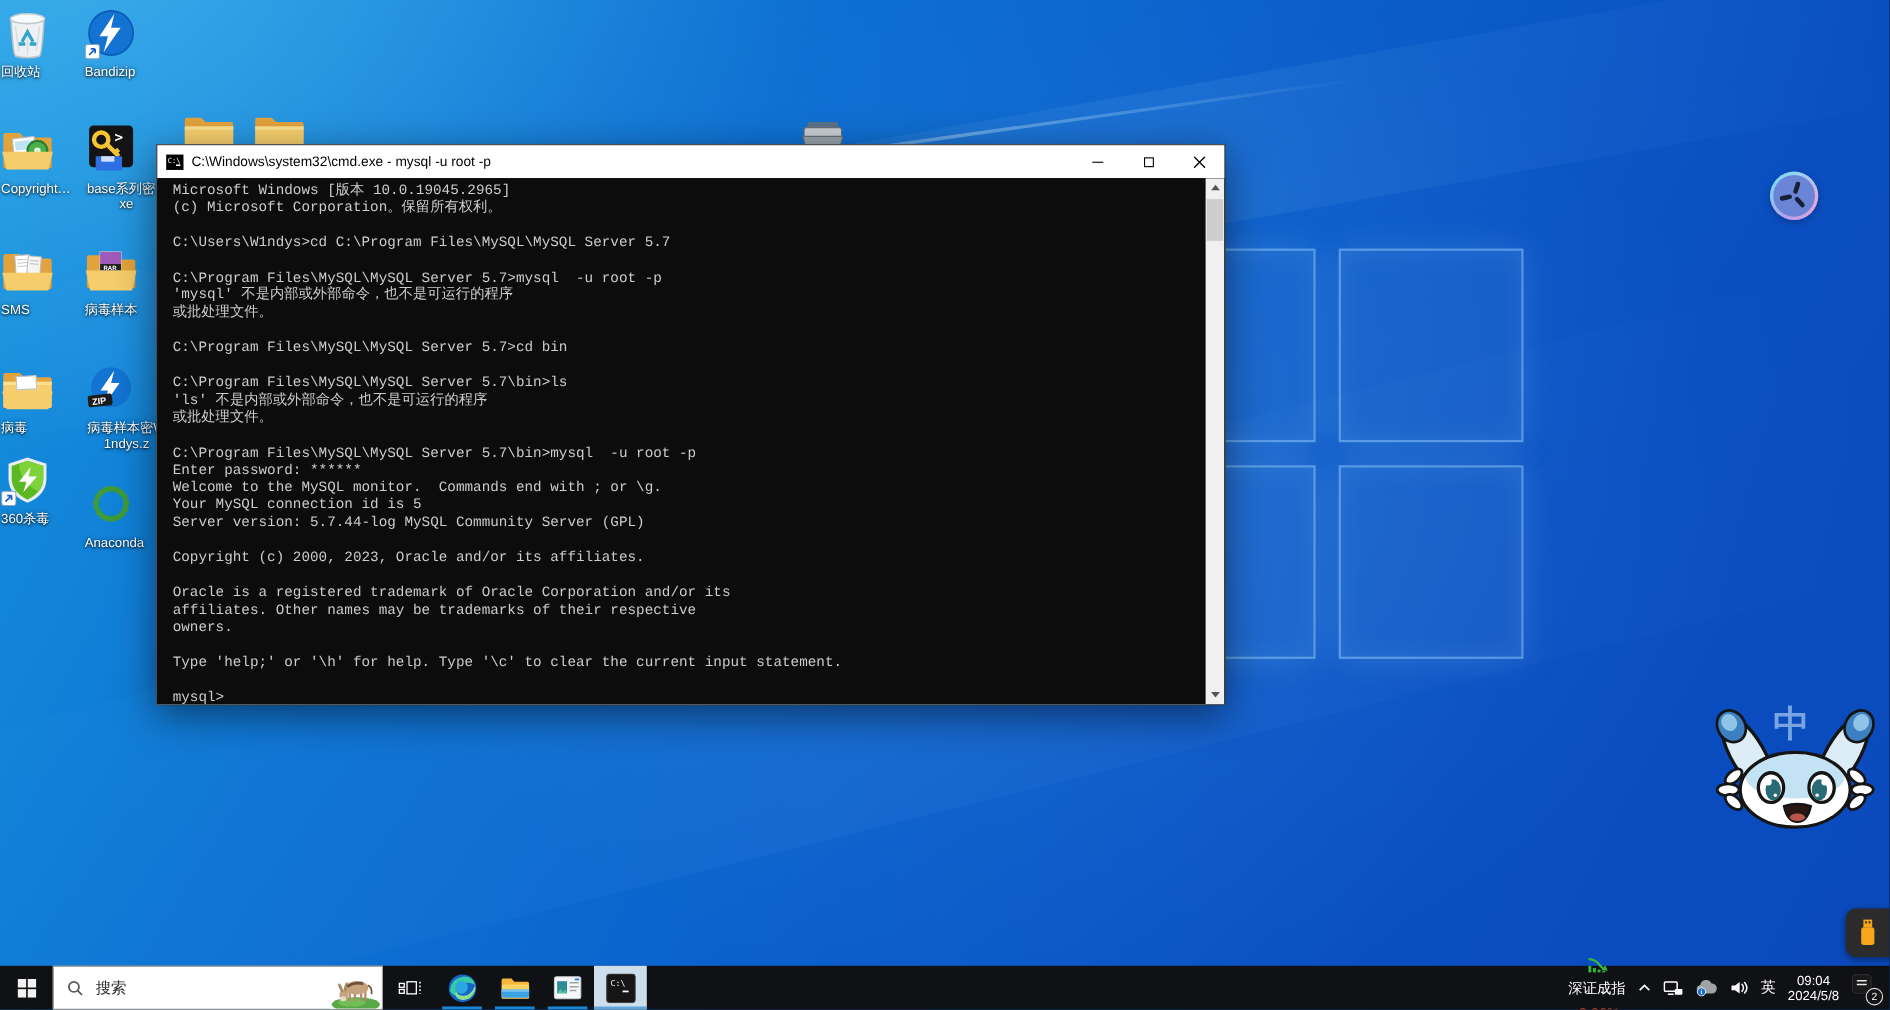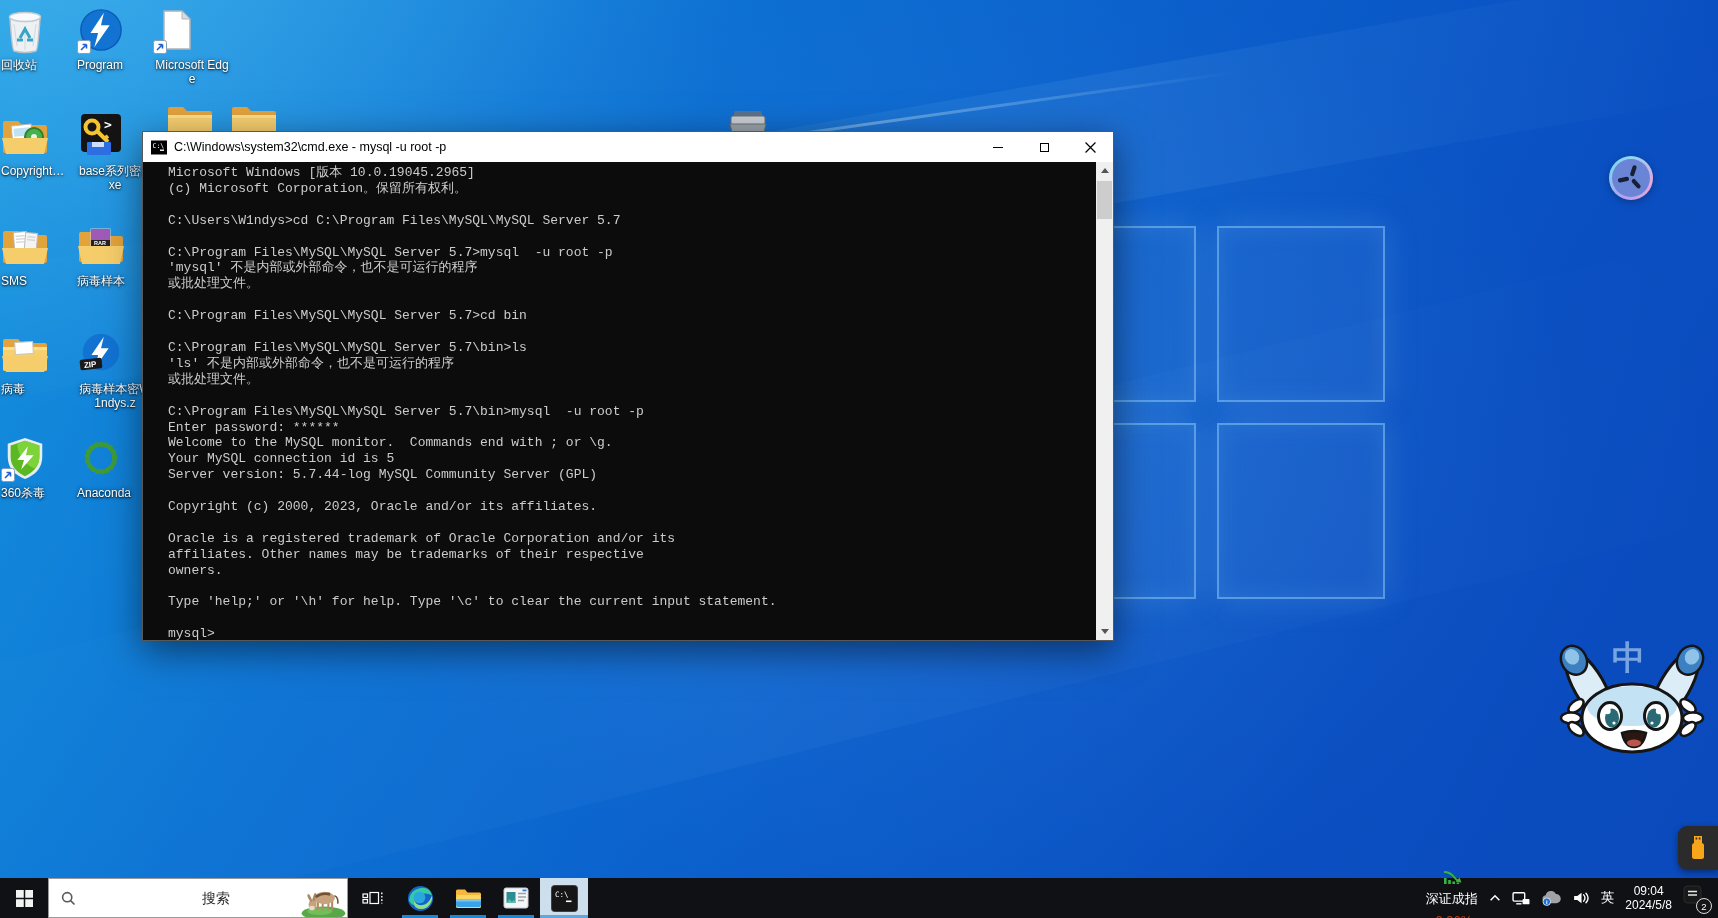--- a/index.html
+++ b/index.html
@@ -33,21 +33,21 @@
   
   .cmd-window { position:absolute; left:142px; top:131px; width:972px; height:510px; z-index:10;
     border:1px solid #585858; box-shadow:0 10px 34px rgba(0,0,0,.5); background:#0c0c0c; }
   .titlebar { height:30px; background:#fff; display:flex; align-items:center; padding-left:8px; gap:7px; }
   .titlebar .ttl { font-size:12.5px; color:#000; white-space:nowrap; }
   .controls { margin-left:auto; display:flex; height:100%; }
   .ctrl { width:46px; height:100%; display:flex; align-items:center; justify-content:center; }
   .glyph-min { width:10px; border-top:1px solid #000; }
   .glyph-max { width:9px; height:9px; border:1px solid #000; }
   .term { position:relative; height:478px; background:#0c0c0c; overflow:hidden; }
-  .term pre { margin:0; padding:3px 24px 0 25px; font:13px/15.9px "Liberation Mono","DejaVu Sans Mono",monospace;
+  .term pre { margin:0; padding:3px 24px 0 14px; font:13px/15.9px "Liberation Mono","DejaVu Sans Mono",monospace;
     color:#cccccc; white-space:pre; }
   .sbar { position:absolute; right:0; top:0; width:17px; height:478px; background:#f0f0f0; }
   .sb-arrow { width:0; height:0; margin:6px auto 0; }
   .sb-up { border-left:4px solid transparent; border-right:4px solid transparent; border-bottom:5px solid #555; }
   .sb-down { position:absolute; bottom:6px; left:4.5px; border-left:4px solid transparent; border-right:4px solid transparent; border-top:5px solid #555; }
   .sb-thumb { position:absolute; top:19px; left:1px; width:15px; height:38px; background:#cdcdcd; }
 
   
   .assist { position:absolute; left:1609px; top:156px; width:44px; height:44px; border-radius:50%; z-index:6;
     padding:3px; background:conic-gradient(#8fd8f2,#e7a7dc 30%,#b8a0ec 55%,#7fd0f0 80%,#8fd8f2);
@@ -60,21 +60,21 @@
     color:rgba(140,180,230,.85); }
   .mascot { position:absolute; left:1546px; top:630px; z-index:5; }
 
   
   .taskbar { position:absolute; bottom:0; left:0; width:1718px; height:40px; background:#101114;
     display:flex; align-items:stretch; z-index:50; }
   .start-btn { width:48px; display:flex; align-items:center; justify-content:center; }
   .search-box { width:300px; background:#fff; border:1px solid #9a9a9a; display:flex; align-items:center;
     padding-left:12px; gap:9px; position:relative; }
   .search-box input { border:none; outline:none; flex:1; font-size:14px; font-family:"Liberation Sans",sans-serif;
-    color:#404040; background:transparent; min-width:0;text-align:center; }
+    color:#404040; background:transparent; min-width:0; }
   .search-box input::placeholder { color:#2b2b2b; opacity:1; }
   .donkey { position:absolute; right:0; top:0; width:47px; height:38px; overflow:hidden; }
   .tb-cell { width:48px; display:flex; align-items:center; justify-content:center; position:relative; }
   .tb-cell .ul { position:absolute; bottom:0; left:6px; right:6px; height:3px; background:#1886d9; }
   .tb-cell.active { background:#cddfec; }
   .tb-cell.active .ul { left:0; right:0; background:#5fa8dd; }
   .tray { margin-left:auto; display:flex; align-items:center; gap:11px; padding-right:8px; color:#fff; }
   .ticker { display:flex; align-items:center; gap:5px; font-size:13px;flex-direction:column; }
   .ticker .chg { color:#c2410c; }
   .lang { font-size:13.5px; }
@@ -167,21 +167,21 @@
         <use href="#sym-folder" width="48" height="40"></use>
         <g transform="rotate(-3 23 14)">
             <rect x="14" y="8" width="18" height="12" fill="#fff" stroke="#c4c4c4"></rect>
           </g>
         <path d="M1 22 L47 22 L43 38 L5 38 Z" fill="#f6cd6b"></path>
       </svg>
     </div>
     <div class="lbl">病毒</div>
   </div>
 
-  <div class="dicon" style="left:1px; top:434px;">
+  <div class="dicon" style="left:1px; top:412px;">
     <div class="img">
       <svg viewBox="0 0 48 48" width="46" height="46">
         <path d="M24 3 L42 9 V23 C42 35 34 42 24 46 C14 42 6 35 6 23 V9 Z" fill="#e8edf1"></path>
         <path d="M24 6 L39 11 V23 C39 33 32 39 24 43 C16 39 9 33 9 23 V11 Z" fill="#5cb822"></path>
         <path d="M24 6 L39 11 V23 C39 28 37 32 34 35 C22 30 16 18 16 9 Z" fill="#7ed33a"></path>
         <polygon points="27,12 16,26 23,26 20,36 33,21 25,21" fill="#fff"></polygon>
       </svg>
       <svg class="sc-badge" viewBox="0 0 14 14" width="14" height="14">
           <use href="#sym-scarrow"></use>
         </svg>
@@ -193,21 +193,21 @@
     <div class="img">
       <svg viewBox="0 0 48 48" width="46" height="46">
         <circle cx="24" cy="24" r="21" fill="#1273d2"></circle>
         <circle cx="24" cy="24" r="21" fill="none" stroke="#0a5bb5" stroke-width="1.5"></circle>
         <polygon points="27,6 13,27 21,27 17,42 33,19 24,19" fill="#fff"></polygon>
       </svg>
       <svg class="sc-badge" viewBox="0 0 14 14" width="14" height="14">
           <use href="#sym-scarrow"></use>
         </svg>
     </div>
-    <div class="lbl">Program</div>
+    <div class="lbl">Bandizip</div>
   </div>
 
   <div class="dicon" style="left:77px; top:112px;">
     <div class="img">
       <svg viewBox="0 0 48 48" width="48" height="48">
         <rect x="4" y="2" width="40" height="38" rx="4" fill="#141414"></rect>
         <text x="27" y="17" font-size="13" font-weight="bold" fill="#fff" font-family="monospace">&gt;</text>
         <circle cx="15" cy="15" r="6.5" fill="none" stroke="#f5c433" stroke-width="4"></circle>
         <path d="M20 19 L31 30 M27 27 l4 -3 M24 31 l3 3" stroke="#f5c433" stroke-width="4" fill="none"></path>
         <rect x="10" y="30" width="24" height="13" rx="1" fill="#2f6fe4"></rect>
@@ -247,32 +247,20 @@
 
   <div class="dicon" style="left:77px; top:434px;">
     <div class="img">
       <svg viewBox="0 0 48 48" width="44" height="44">
         <circle cx="24" cy="24" r="15" fill="none" stroke="#3f9b35" stroke-width="6" stroke-dasharray="0.2 5.2" stroke-linecap="round"></circle>
       </svg>
     </div>
     <div class="lbl">Anaconda</div>
   </div>
 
-  <div class="dicon" style="left:153px; top:6px; width:80px;">
-    <div class="img">
-      <svg viewBox="0 0 44 44" width="44" height="44">
-        <path d="M9 3 H27 L35 11 V41 H9 Z" fill="#fff" stroke="#aeb4ba" stroke-width="1.5"></path>
-        <path d="M27 3 L35 11 H27 Z" fill="#d7dce0" stroke="#aeb4ba"></path>
-      </svg>
-      <svg class="sc-badge" viewBox="0 0 14 14" width="14" height="14">
-          <use href="#sym-scarrow"></use>
-        </svg>
-    </div>
-    <div class="lbl">Microsoft Edge</div>
-  </div>
 
   <div class="dicon" style="left:166px; top:98px;">
     <div class="img">
         <svg viewBox="0 0 48 40" width="48" height="40">
           <use href="#sym-folder"></use>
         </svg>
       </div>
   </div>
   <div class="dicon" style="left:230px; top:98px;">
     <div class="img">

